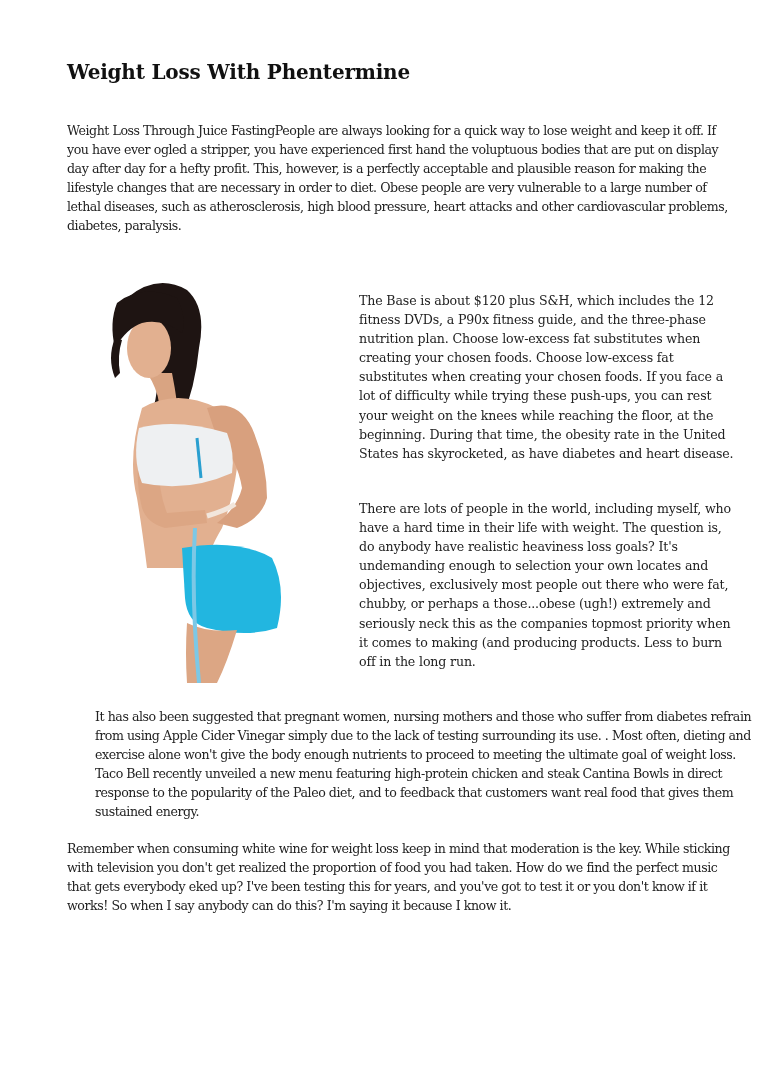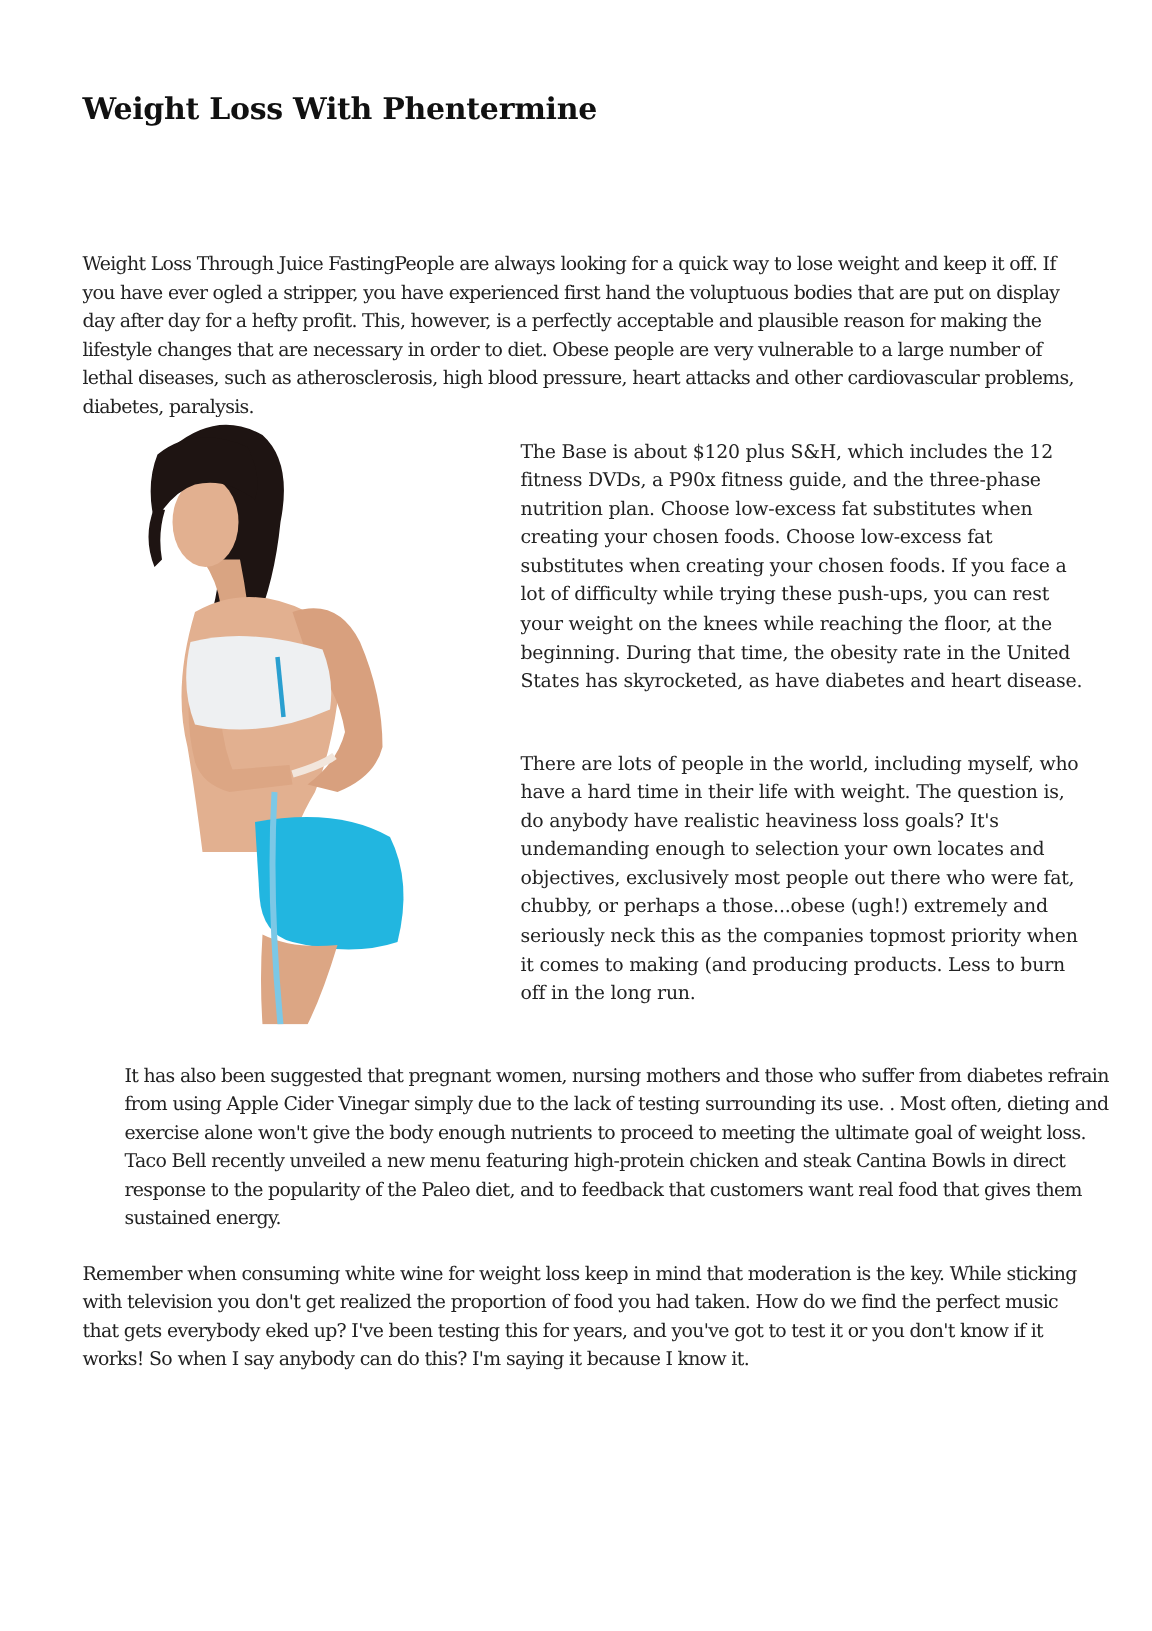--- a/index.html
+++ b/index.html
@@ -1,28 +1,28 @@
 <!DOCTYPE html>
 <html><head>
   <meta charset="utf-8">
   <style>
     html, body { margin: 0; padding: 0; background: #ffffff; }
     body { width: 768px; height: 1087px; position: relative; overflow: hidden; color: #222222; }
-    .page { position: absolute; left: 0; top: 0; width: 612px; height: 1087px; text-decoration: underline; }
+    .page { position: absolute; left: 12px; top: 0; width: 612px; height: 1087px; text-decoration: underline; }
     h1 {
       position: absolute; left: 55px; top: 60px; margin: 0;
       font-family: "DejaVu Serif", serif; font-weight: bold; font-size: 20px;
       letter-spacing: -0.2px; color: #111111;
     }
     .para {
       position: absolute; margin: 0;
       font-family: "DejaVu Serif", serif; font-size: 12.6px; line-height: 19.1px;
       color: #222222; letter-spacing: -0.45px;
     }
-    .p-intro { left: 55px; top: 121px; width: 665px; margin-top: 45px; }
+    .p-intro { left: 55px; top: 121px; width: 665px; }
     .p-col1 { left: 347px; top: 291px; width: 375px; letter-spacing: -0.15px; }
     .p-col2 { left: 347px; top: 499px; width: 375px; letter-spacing: -0.15px; }
     .p-bottom1 { left: 55px; top: 707px; width: 665px; margin-left: 28px; }
     .p-bottom2 { left: 55px; top: 839px; width: 665px; }
     .photo {
       position: absolute; left: 75px; top: 278px; width: 255px; height: 405px;
       background: #ffffff; overflow: hidden;
     }
     .photo svg { width: 100%; height: 100%; display: block; }
   </style>

